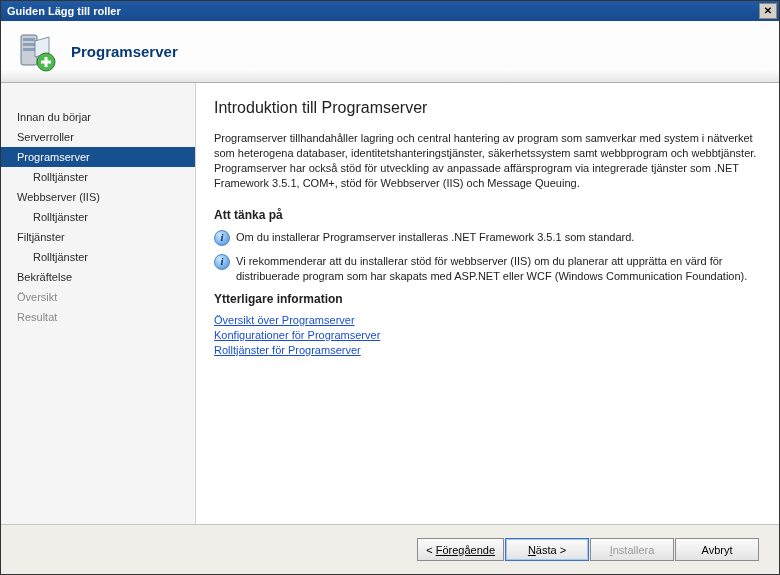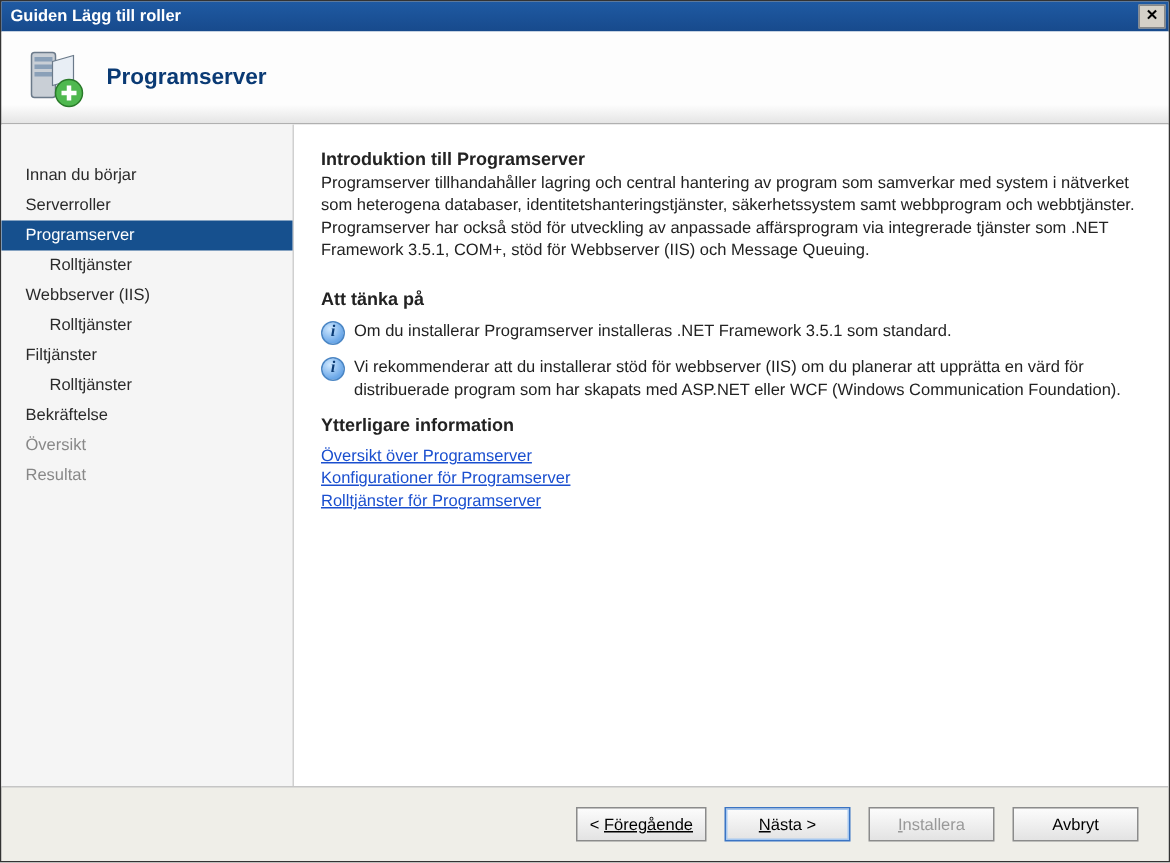--- a/index.html
+++ b/index.html
@@ -84,23 +84,23 @@
   color: #fff;
 }
 .sidebar .nav-item.disabled { color: #888; }
 .content {
   flex: 1;
   padding: 16px 20px 10px 18px;
   color: #222;
   overflow: auto;
 }
 .content h2 {
-  font-size: 12px;
-  font-weight: bold;
-  margin-bottom: 2px;
+  font-size: 16px;
+  font-weight: normal;
+  margin-bottom: 14px;
 }
 .content p.intro {
   font-size: 11px;
   line-height: 1.35;
   margin-bottom: 18px;
 }
 .content h3 {
   font-size: 12px;
   font-weight: bold;
   margin-top: 6px;
@@ -144,21 +144,21 @@
   cursor: pointer;
 }
 .footer {
   height: 50px;
   border-top: 1px solid #c5c5c5;
   background: #efeee8;
   display: flex;
   align-items: center;
   justify-content: flex-end;
   padding-right: 20px;
-  gap: 12px;
+  gap: 1px;
 }
 .footer button {
   min-width: 84px;
   height: 23px;
   font-size: 11px;
   background: linear-gradient(to bottom, #fcfcfc, #e3e3e3);
   border: 1px solid #8b8b8b;
   color: #000;
   cursor: pointer;
   padding: 0 8px;

